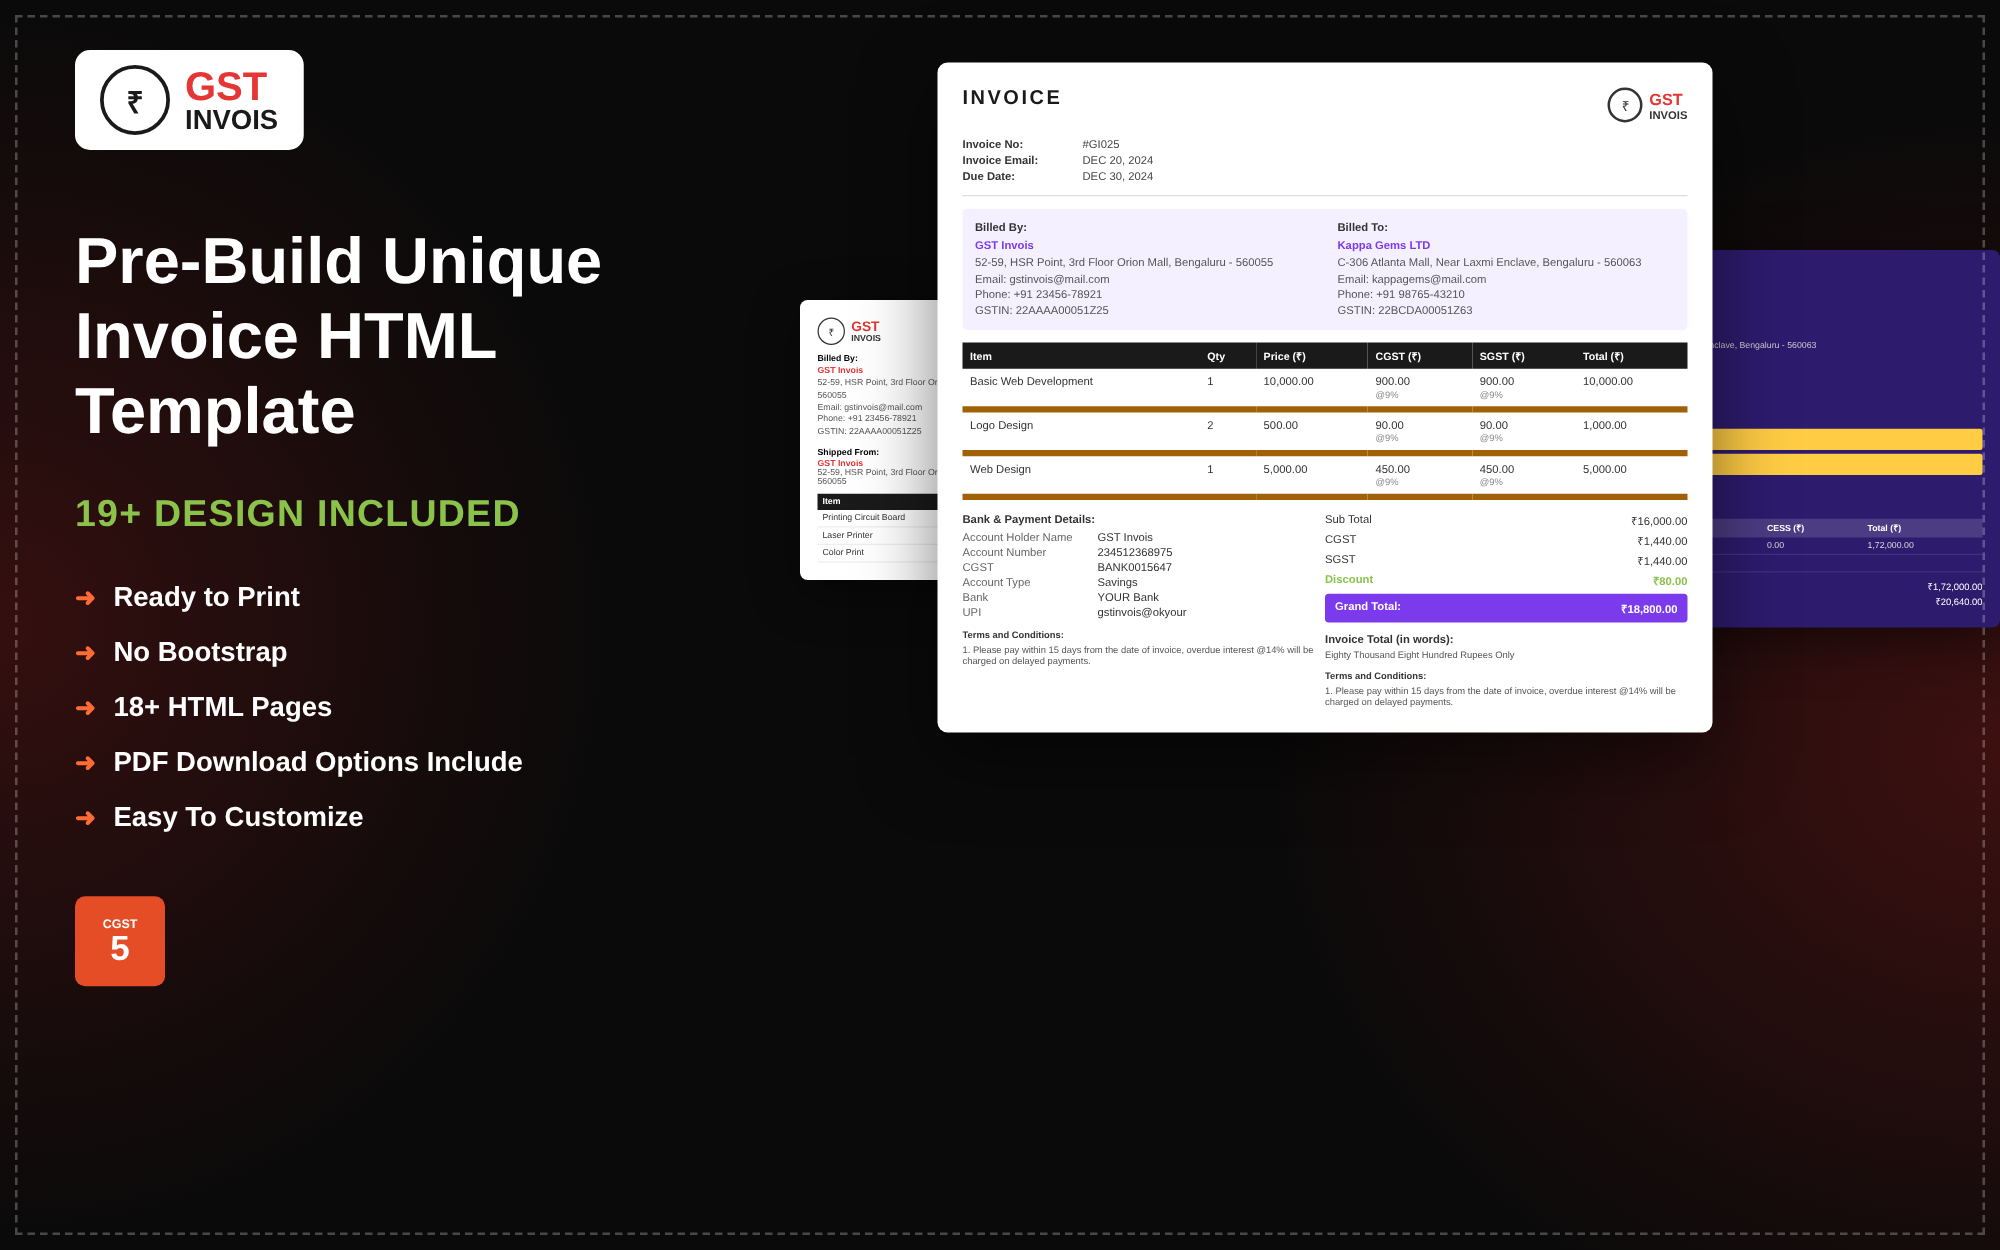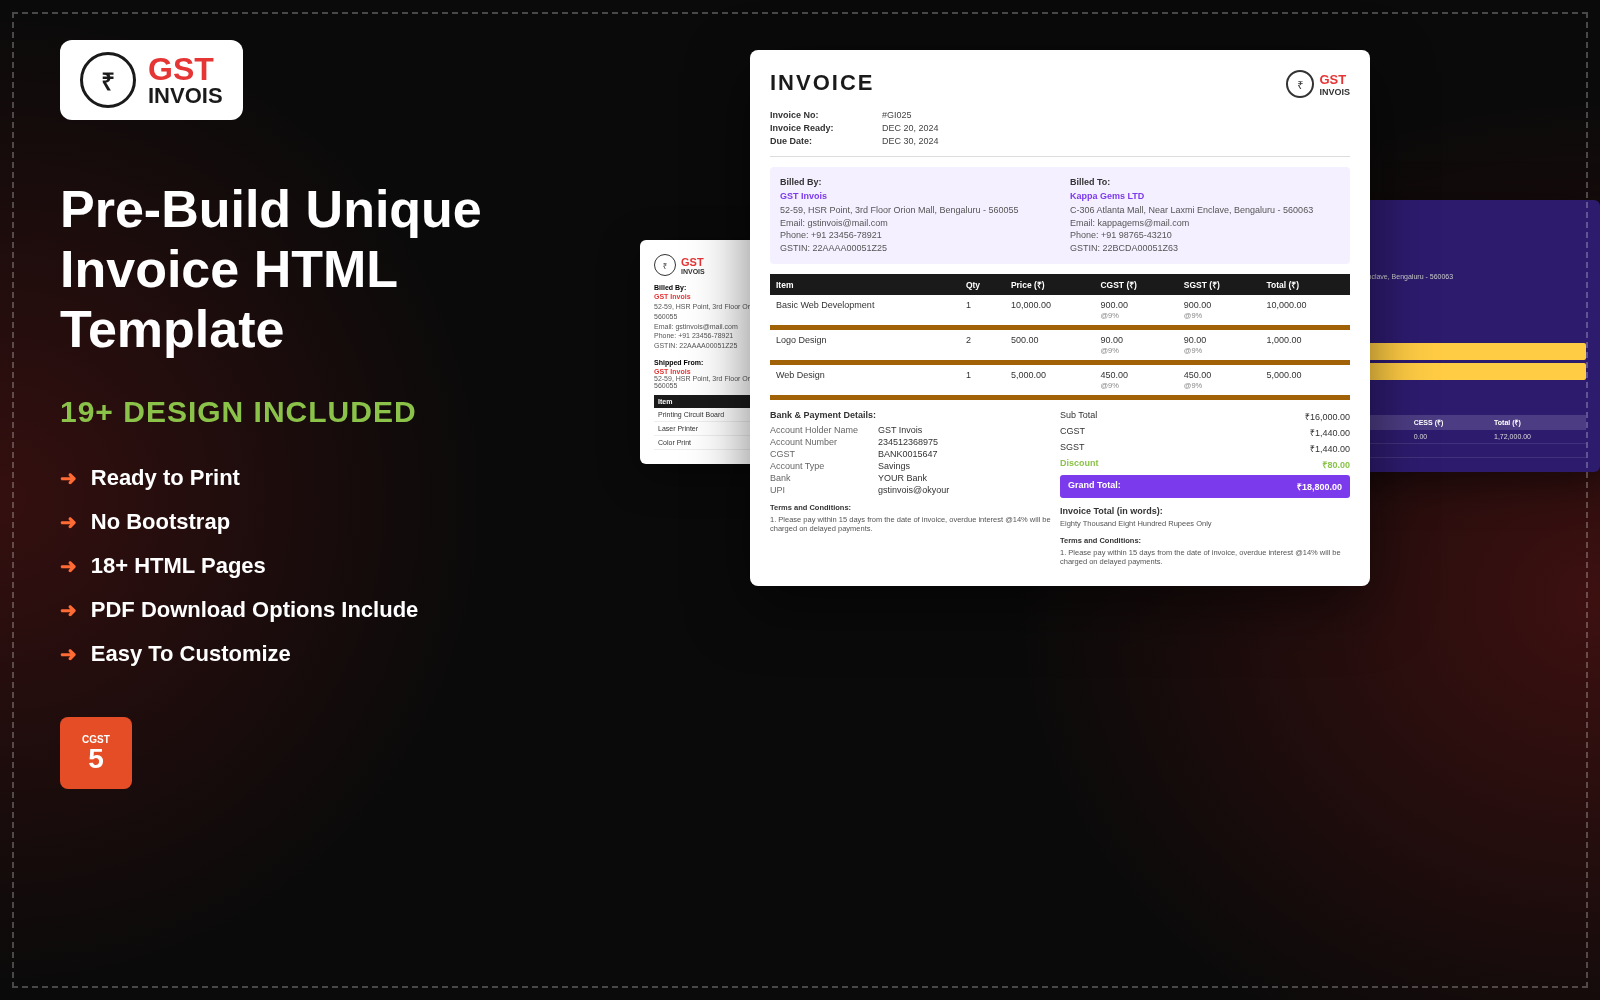--- a/index.html
+++ b/index.html
@@ -185,42 +185,42 @@
     }
 
     
     .inv-header {
       display: flex;
       justify-content: space-between;
       align-items: flex-start;
       margin-bottom: 12px;
     }
     .inv-title {
-      font-size: 22px;
+      font-size: 16px;
       font-weight: 900;
       color: #1a1a1a;
       letter-spacing: 2px;
     }
     .inv-logo-small {
       display: flex;
       align-items: center;
       gap: 5px;
     }
     .inv-logo-circle {
       width: 28px; height: 28px;
       border: 2px solid #333;
       border-radius: 50%;
       display: flex; align-items: center; justify-content: center;
       font-size: 11px;
       color: #333;
     }
     .inv-logo-gst { font-size: 13px; font-weight: 900; color: #e63535; }
     .inv-logo-invois { font-size: 9px; font-weight: 700; color: #333; }
 
-    .inv-info-row { display: flex; gap: 32px; margin-bottom: 3px; color: #333; }
+    .inv-info-row { display: flex; gap: 16px; margin-bottom: 3px; color: #333; }
     .inv-info-label { font-weight: 700; width: 80px; }
     .inv-info-val { color: #444; }
 
     .inv-divider { border: none; border-top: 1px solid #ddd; margin: 10px 0; }
 
     .billed-section {
       display: flex;
       gap: 20px;
       background: #f5f0ff;
       padding: 10px;
@@ -501,20 +501,30 @@
         </tr>
         <tr>
           <td>@12%</td>
           <td></td>
           <td></td>
           <td></td>
         </tr>
       </tbody>
     </table>
 
+    <div class="purple-subtotals">
+      <div class="purple-total-row">
+        <span class="purple-total-label">Sub Total</span>
+        <span class="purple-total-val">₹1,72,000.00</span>
+      </div>
+      <div class="purple-total-row">
+        <span class="purple-total-label">CGST</span>
+        <span class="purple-total-val">₹20,640.00</span>
+      </div>
+    </div>
   </div>
 
   <div class="invoice-main">
 
     <div class="inv-header">
       <div class="inv-title">INVOICE</div>
       <div class="inv-logo-small">
         <div class="inv-logo-circle">
           <span>₹</span>
         </div>
@@ -524,21 +534,21 @@
         </div>
       </div>
     </div>
 
     <div>
       <div class="inv-info-row">
         <span class="inv-info-label">Invoice No:</span>
         <span class="inv-info-val">#GI025</span>
       </div>
       <div class="inv-info-row">
-        <span class="inv-info-label">Invoice Ready:</span>
+        <span class="inv-info-label">Invoice Email:</span>
         <span class="inv-info-val">DEC 20, 2024</span>
       </div>
       <div class="inv-info-row">
         <span class="inv-info-label">Due Date:</span>
         <span class="inv-info-val">DEC 30, 2024</span>
       </div>
     </div>
 
     <hr class="inv-divider">
 

